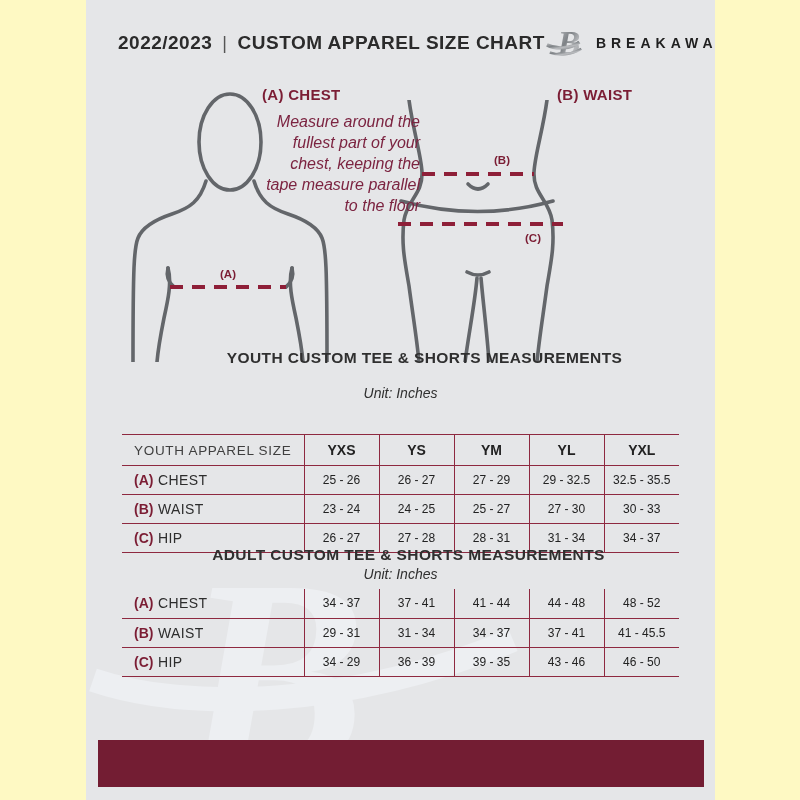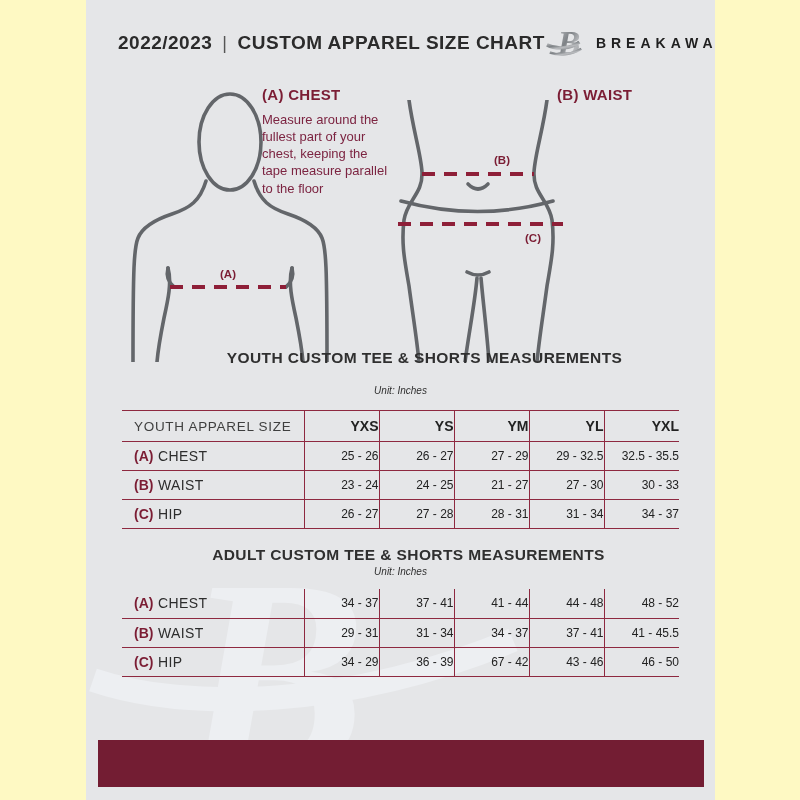--- a/index.html
+++ b/index.html
@@ -17,39 +17,39 @@
                white-space:nowrap; }
   .hdr-title .divider { font-weight:400; color:#555; font-size:18px; }
   .brand { display:flex; align-items:center; gap:9px; }
   .brand-word { font-weight:700; font-size:14px; letter-spacing:5px; color:#1f1f1f; }
 
   
   .fig { position:absolute; }
   .desc { position:absolute; z-index:2; }
   .desc h3 { font-size:15px; font-weight:700; color:#7b1d34; letter-spacing:.3px;
              margin-bottom:8px; }
-  .desc p  { font-size:13px; color:#7c2441; line-height:1.32;
-             white-space:pre-line; }
+  .desc p  { font-size:16px; font-style:italic; color:#7c2441; line-height:1.32;
+             white-space:pre-line;text-align:right; }
   .desc-a { left:176px; top:86px;  width:158px; }
   .desc-b { left:471px; top:86px;  width:162px; }
   .desc-c { left:471px; top:220px; width:168px; }
 
   
   .tbl-title { position:absolute; left:0; width:100%; text-align:center;
                font-size:15.5px; font-weight:700; color:#2f2f2f; letter-spacing:.4px;
                z-index:2; }
   .tbl-unit  { position:absolute; left:0; width:100%; text-align:center;
-               font-size:10px; font-style:italic; color:#2f2f2f; z-index:2; }
+               font-size:14px; font-style:italic; color:#2f2f2f; z-index:2; }
 
   
   .tbl-wrap { position:absolute; left:36px; width:557px; z-index:2; }
   table { width:557px; border-collapse:collapse; table-layout:fixed; }
   col.c-label { width:182px; }
   col.c-size  { width:75px; }
-  td { border:0; text-align:right; vertical-align:middle; }
+  td { border:0; text-align:center; vertical-align:middle; }
   td + td { border-left:1.6px solid #8e2940; }
   tr.hrow td { border-top:1.8px solid #8e2940; border-bottom:1.8px solid #8e2940;
                height:31px; }
   tr.drow td { border-bottom:1.8px solid #8e2940; height:29px; }
   td.lbl { text-align:left; padding-left:12px; }
   .hdr-label { font-size:13.5px; color:#3f3f3f; letter-spacing:.7px; }
   .hdr-size  { font-size:14px; font-weight:700; color:#222; }
   .prefix { color:#7b1d34; font-weight:700; font-size:14px; }
   .mname  { color:#2d2d2d; font-size:14px; letter-spacing:.4px; }
   .val    { font-size:12px; color:#222; }
@@ -137,21 +137,21 @@
     </div>
     <div class="desc desc-b">
       <h3>(B) WAIST</h3>
     </div>
     <div class="desc desc-c">
     </div>
 
     <div class="tbl-title" style="top:349px;padding-left:48px;">YOUTH CUSTOM TEE &amp; SHORTS MEASUREMENTS</div>
     <div class="tbl-unit" style="top:385px;">Unit: Inches</div>
 
-    <div class="tbl-wrap" style="top:410px;">
+    <div class="tbl-wrap" style="top:434px;">
       <table>
         <colgroup>
             <col class="c-label">
             <col class="c-size">
             <col class="c-size">
             <col class="c-size">
             <col class="c-size">
             <col class="c-size">
           </colgroup>
         <tbody>
@@ -168,21 +168,21 @@
             <td class="val">25 - 26</td>
             <td class="val">26 - 27</td>
             <td class="val">27 - 29</td>
             <td class="val">29 - 32.5</td>
             <td class="val">32.5 - 35.5</td>
           </tr>
           <tr class="drow">
             <td class="lbl"><span class="prefix">(B)</span> <span class="mname">WAIST</span></td>
             <td class="val">23 - 24</td>
             <td class="val">24 - 25</td>
-            <td class="val">21 - 27</td>
+            <td class="val">25 - 27</td>
             <td class="val">27 - 30</td>
             <td class="val">30 - 33</td>
           </tr>
           <tr class="drow">
             <td class="lbl"><span class="prefix">(C)</span> <span class="mname">HIP</span></td>
             <td class="val">26 - 27</td>
             <td class="val">27 - 28</td>
             <td class="val">28 - 31</td>
             <td class="val">31 - 34</td>
             <td class="val">34 - 37</td>
@@ -218,21 +218,21 @@
             <td class="val">29 - 31</td>
             <td class="val">31 - 34</td>
             <td class="val">34 - 37</td>
             <td class="val">37 - 41</td>
             <td class="val">41 - 45.5</td>
           </tr>
           <tr class="drow">
             <td class="lbl"><span class="prefix">(C)</span> <span class="mname">HIP</span></td>
             <td class="val">34 - 29</td>
             <td class="val">36 - 39</td>
-            <td class="val">67 - 42</td>
+            <td class="val">39 - 35</td>
             <td class="val">43 - 46</td>
             <td class="val">46 - 50</td>
           </tr>
         </tbody>
       </table>
     </div>
 
     <div class="footer-bar"></div>
 
   </div>

